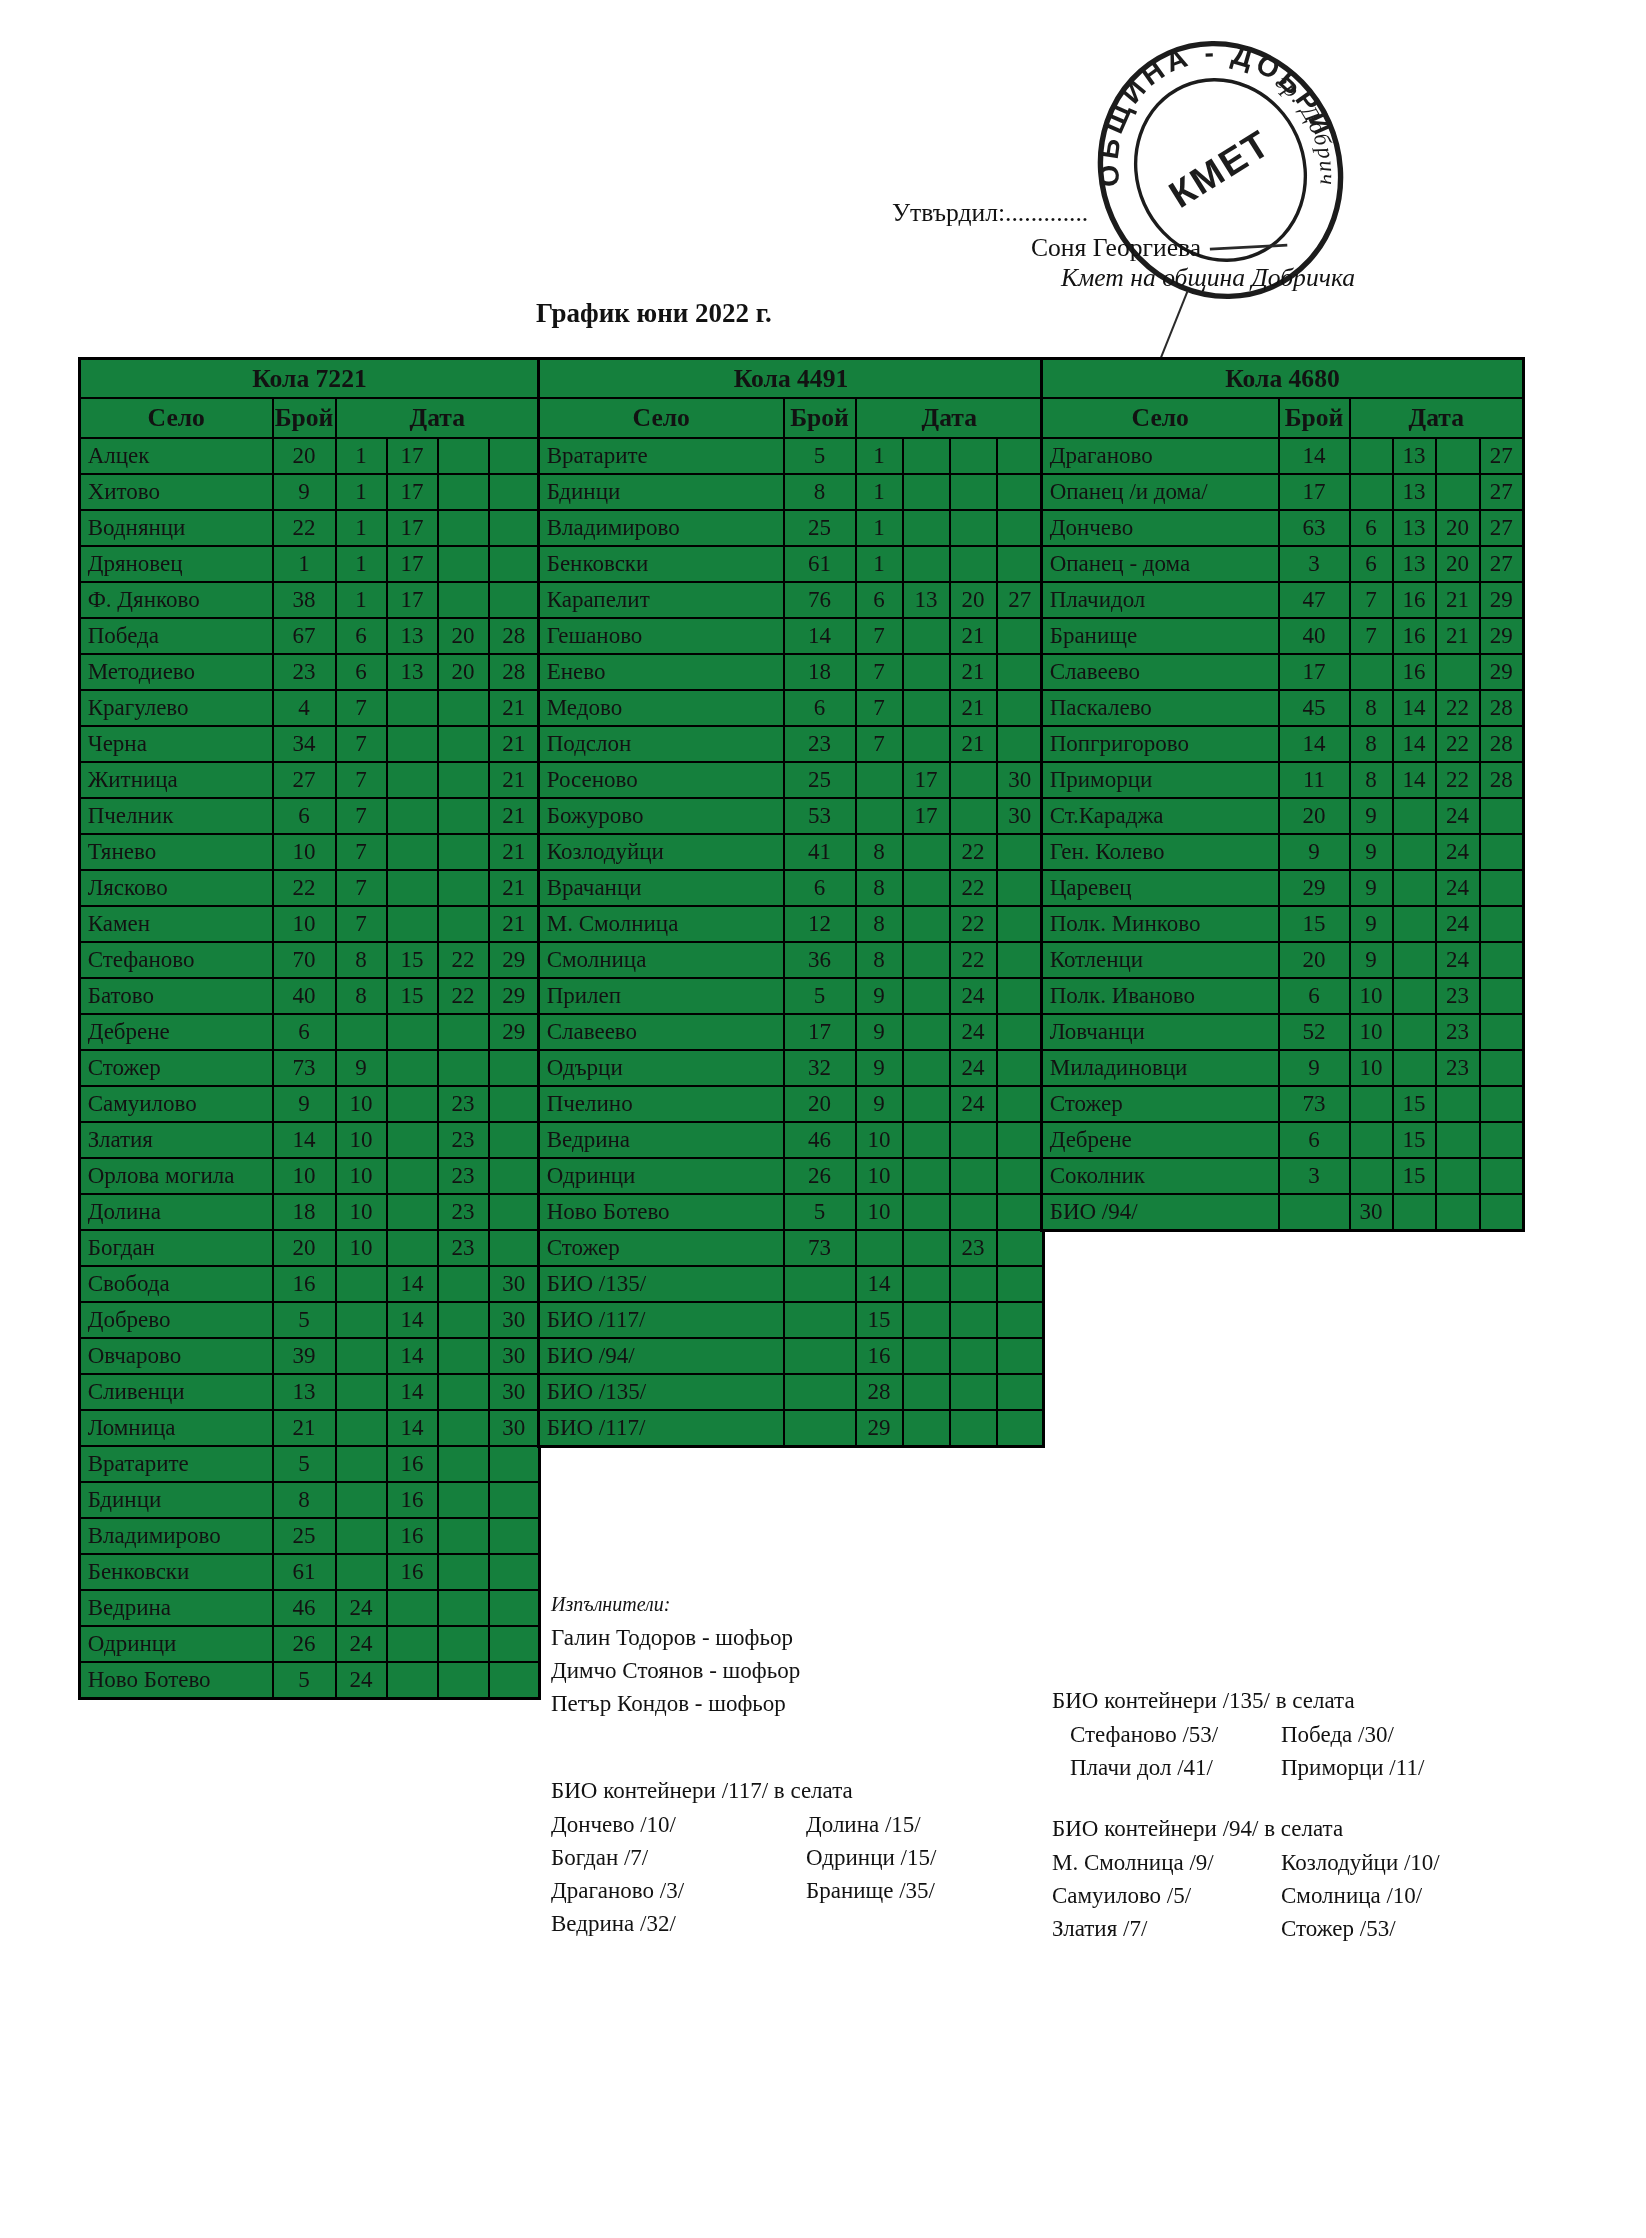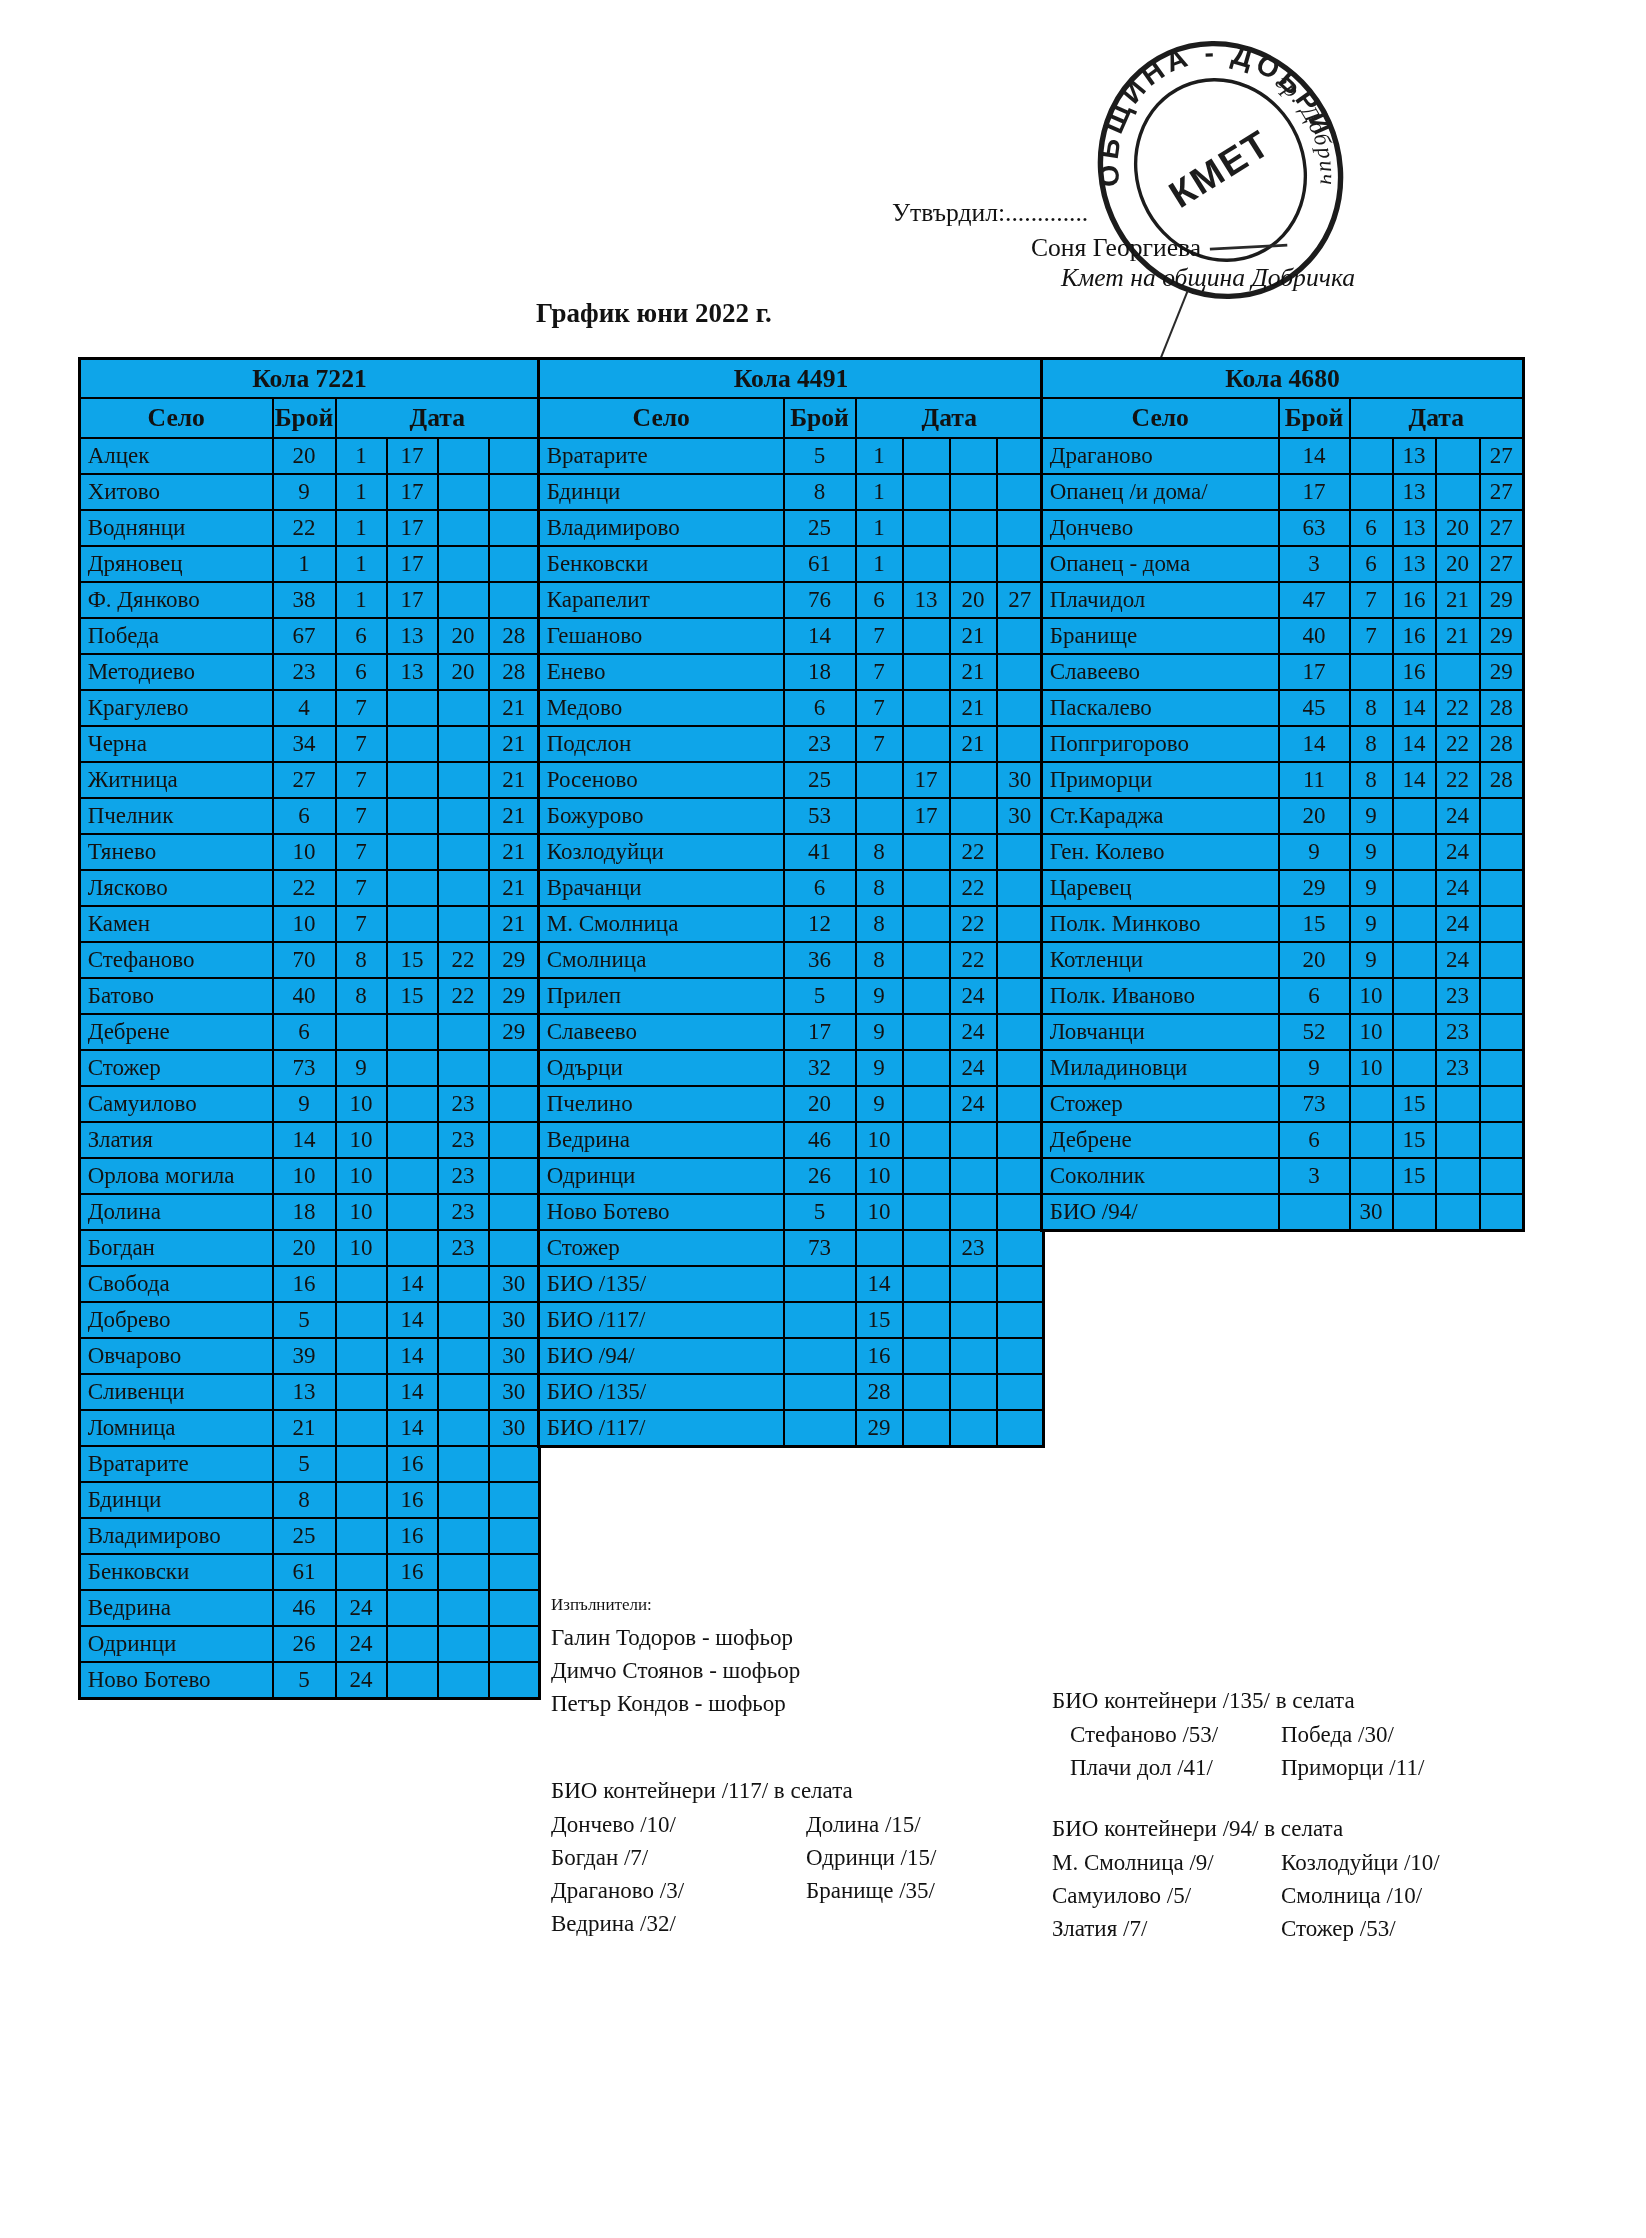--- a/index.html
+++ b/index.html
@@ -9,21 +9,21 @@
   }
   .abs{position:absolute;}
   
   .approve-label{font-size:25.6px;}
   .approve-name{font-size:25.6px;}
   .approve-role{font-size:25.6px;font-style:italic;}
   .doc-title{font-size:27px;font-weight:bold;font-family:Liberation Serif, serif;}
   
   table.sched{
     position:absolute;border-collapse:collapse;table-layout:fixed;
-    border:3.4px solid #000;background:#0ea5e9;
+    border:3.4px solid #000;background:#15803d;
   }
   table.sched td{border:2px solid #000;overflow:hidden;white-space:nowrap;}
   table.sched tr.t-title td{
     height:35px;text-align:center;font-weight:bold;font-size:25.6px;
     border-bottom:2.7px solid #000;
   }
   table.sched tr.t-head td{height:36px;text-align:center;font-weight:bold;font-size:25.6px;}
   table.sched td.c-selo{
     text-align:left;padding-left:6.7px;font-size:23px;height:32px;
     border-right:2.7px solid #000;
@@ -811,21 +811,21 @@
         <td class="c-broy"></td>
         <td class="c-date">30</td>
         <td class="c-date"></td>
         <td class="c-date"></td>
         <td class="c-date"></td>
       </tr>
     </tbody>
 </table>
 
 <div class="abs" style="left:551px;top:1588px;">
-  <div class="txtline" style="font-size:17px;">Изпълнители:</div>
+  <div class="txtline" style="font-size:20px;font-style:italic;">Изпълнители:</div>
   <div id="executors-list">
       <div class="txtline">Галин Тодоров - шофьор</div>
       <div class="txtline">Димчо Стоянов - шофьор</div>
       <div class="txtline">Петър Кондов - шофьор</div>
     </div>
 </div>
 
 <div class="abs" style="left:551px;top:1773px;width:512px;">
   <div class="bio-title">БИО контейнери /117/ в селата</div>
 <div class="bio-col" style="left: 0px;">

